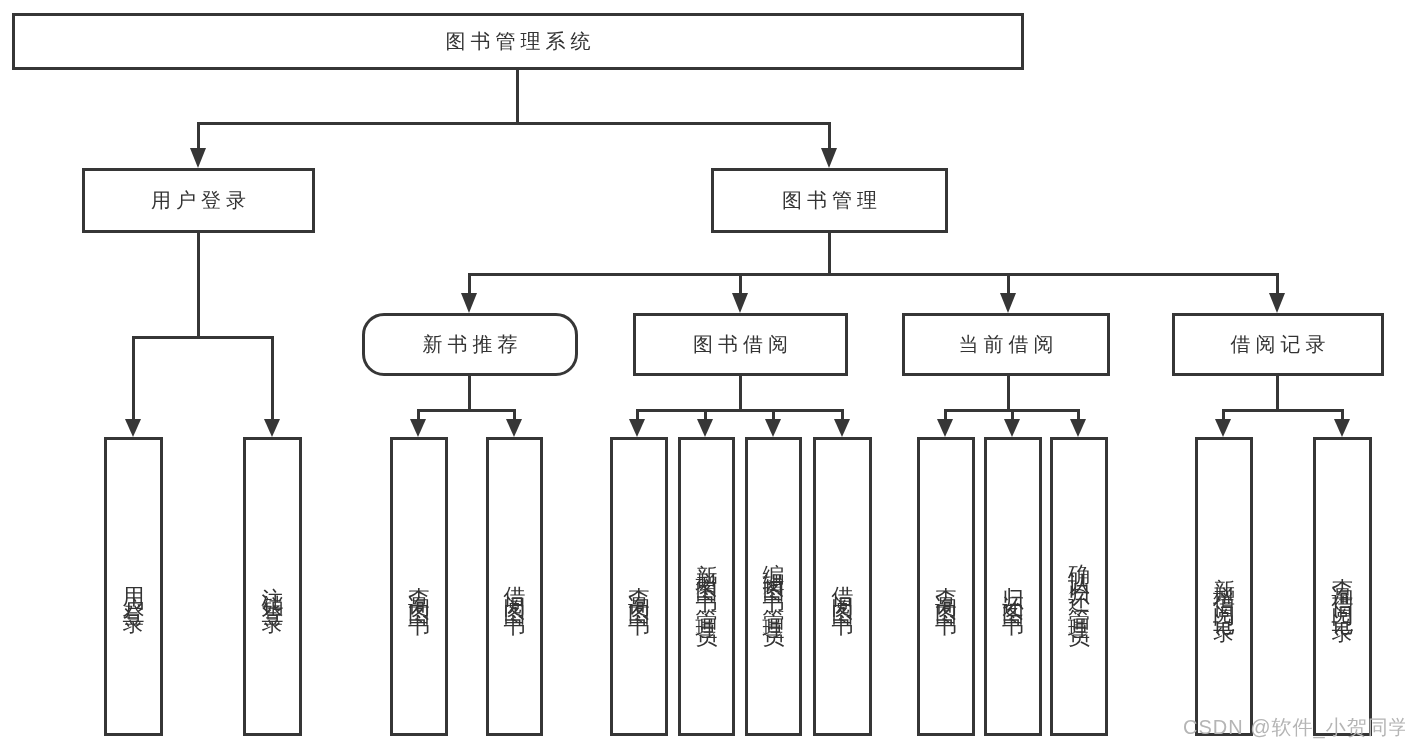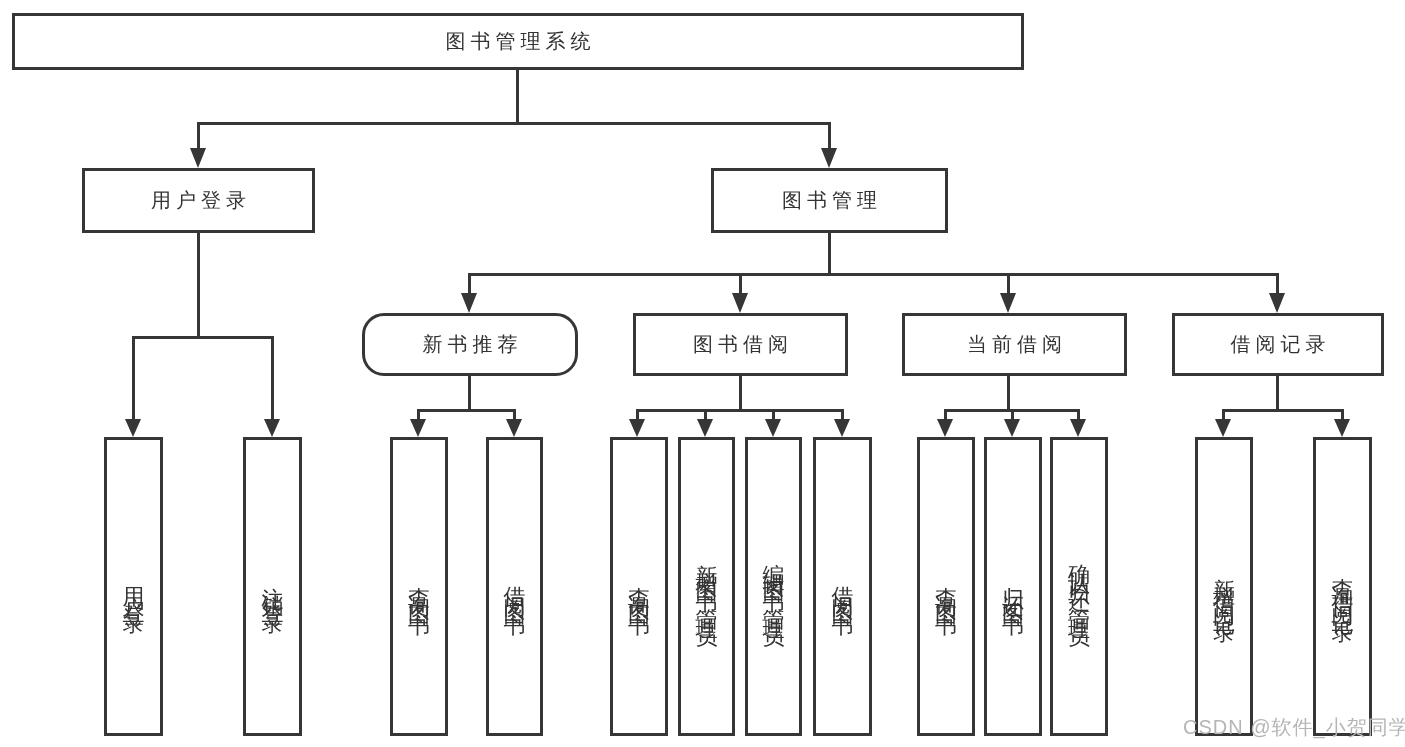--- a/index.html
+++ b/index.html
@@ -99,21 +99,21 @@
   <div class="arrow" style="left:1000px;top:293px;"></div>
   <div class="vline" style="left:1276px;top:273px;height:22px;"></div>
   <div class="arrow" style="left:1269px;top:293px;"></div>
 
   <div class="box-h" style="left:362px;top:313px;width:216px;height:63px;border-radius:22px;">
     <span>新书推荐</span>
   </div>
   <div class="box-h" style="left:633px;top:313px;width:215px;height:63px;">
     <span>图书借阅</span>
   </div>
-  <div class="box-h" style="left:902px;top:313px;width:225px;height:63px;">
+  <div class="box-h" style="left:902px;top:313px;width:208px;height:63px;">
     <span>当前借阅</span>
   </div>
   <div class="box-h" style="left:1172px;top:313px;width:212px;height:63px;">
     <span>借阅记录</span>
   </div>
 
   <div class="vline" style="left:468px;top:376px;height:33px;"></div>
   <div class="hline" style="left:417px;top:409px;width:99px;"></div>
   <div class="vline" style="left:417px;top:409px;height:12px;"></div>
   <div class="arrow sm" style="left:410px;top:419px;"></div>

